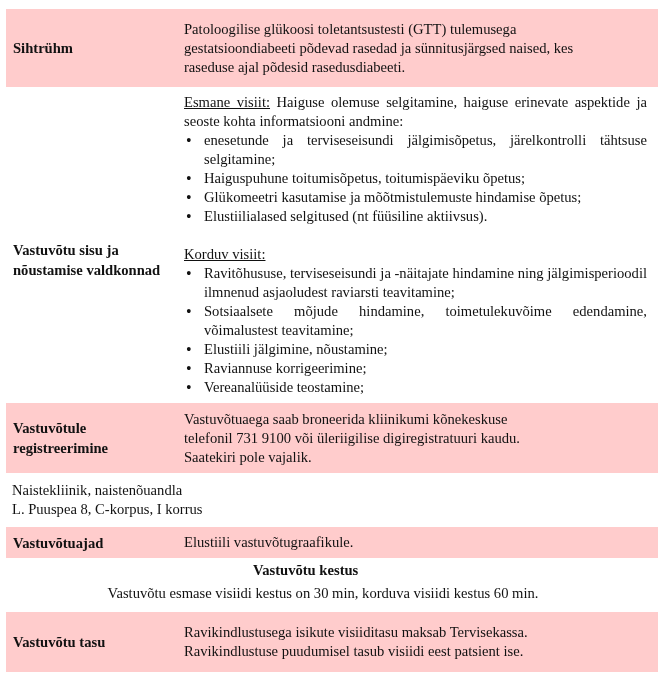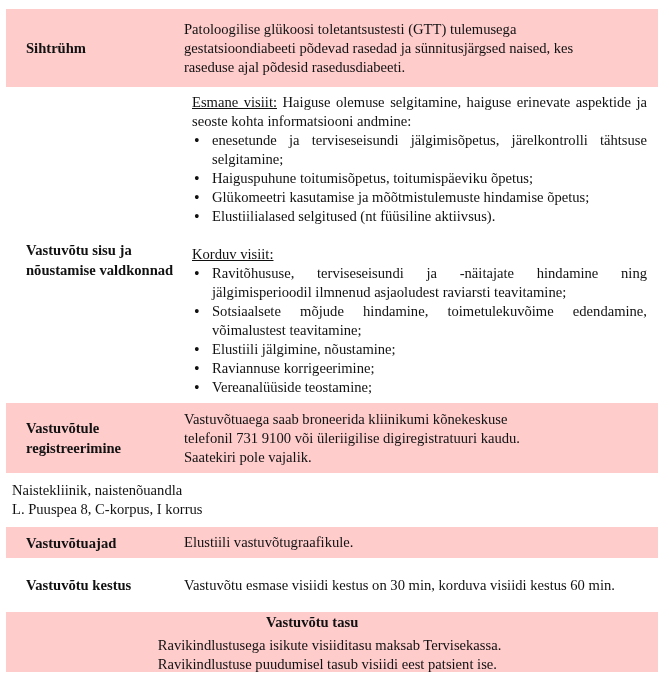--- a/index.html
+++ b/index.html
@@ -21,21 +21,21 @@
     }
     .row {
       display: flex;
       align-items: center;
       border-bottom: 2px solid #ffffff;
     }
     .row.pink { background: #ffcccc; }
     .row.white { background: #ffffff; }
     .label {
       width: 172px;
-      padding-left: 20px;
+      padding-left: 7px;
       font-weight: bold;
       line-height: 20px;
       flex-shrink: 0;
     }
     .content {
       flex: 1;
       padding: 4px 11px 4px 6px;
     }
     .content p { margin: 0; }
     .u { text-decoration: underline; }
@@ -49,21 +49,21 @@
       padding-left: 20px;
       text-align: justify;
     }
     ul.bul li::before {
       content: "\2022";
       position: absolute;
       left: 2px;
       top: 0;
       font-size: 16px;
     }
-    .justify { text-align: justify; margin-left: 8px; }
+    .justify { text-align: justify; }
     .gap { height: 19px; }
   </style>
 </head>
 <body>
 
 <div class="table">
 
   <div class="row pink" style="height:80px;">
     <div class="label">Sihtrühm</div>
     <div class="content">
@@ -111,28 +111,28 @@
     </div>
   </div>
 
   <div class="row pink" style="height:33px;">
     <div class="label">Vastuvõtuajad</div>
     <div class="content">
       <p>Elustiili vastuvõtugraafikule.</p>
     </div>
   </div>
 
-  <div class="row white" style="height:52px;">
+  <div class="row white" style="height:52px;flex-direction:column;">
     <div class="label">Vastuvõtu kestus</div>
     <div class="content" style="padding-right:24px;">
       <p>Vastuvõtu esmase visiidi kestus on 30 min, korduva visiidi kestus 60 min.</p>
     </div>
   </div>
 
-  <div class="row pink" style="height:60px;border-bottom:none;flex-direction:column;">
+  <div class="row pink" style="height:60px;border-bottom:none;">
     <div class="label">Vastuvõtu tasu</div>
     <div class="content">
       <p>Ravikindlustusega isikute visiiditasu maksab Tervisekassa.</p>
       <p>Ravikindlustuse puudumisel tasub visiidi eest patsient ise.</p>
     </div>
   </div>
 
 </div>
 
 </body></html>

